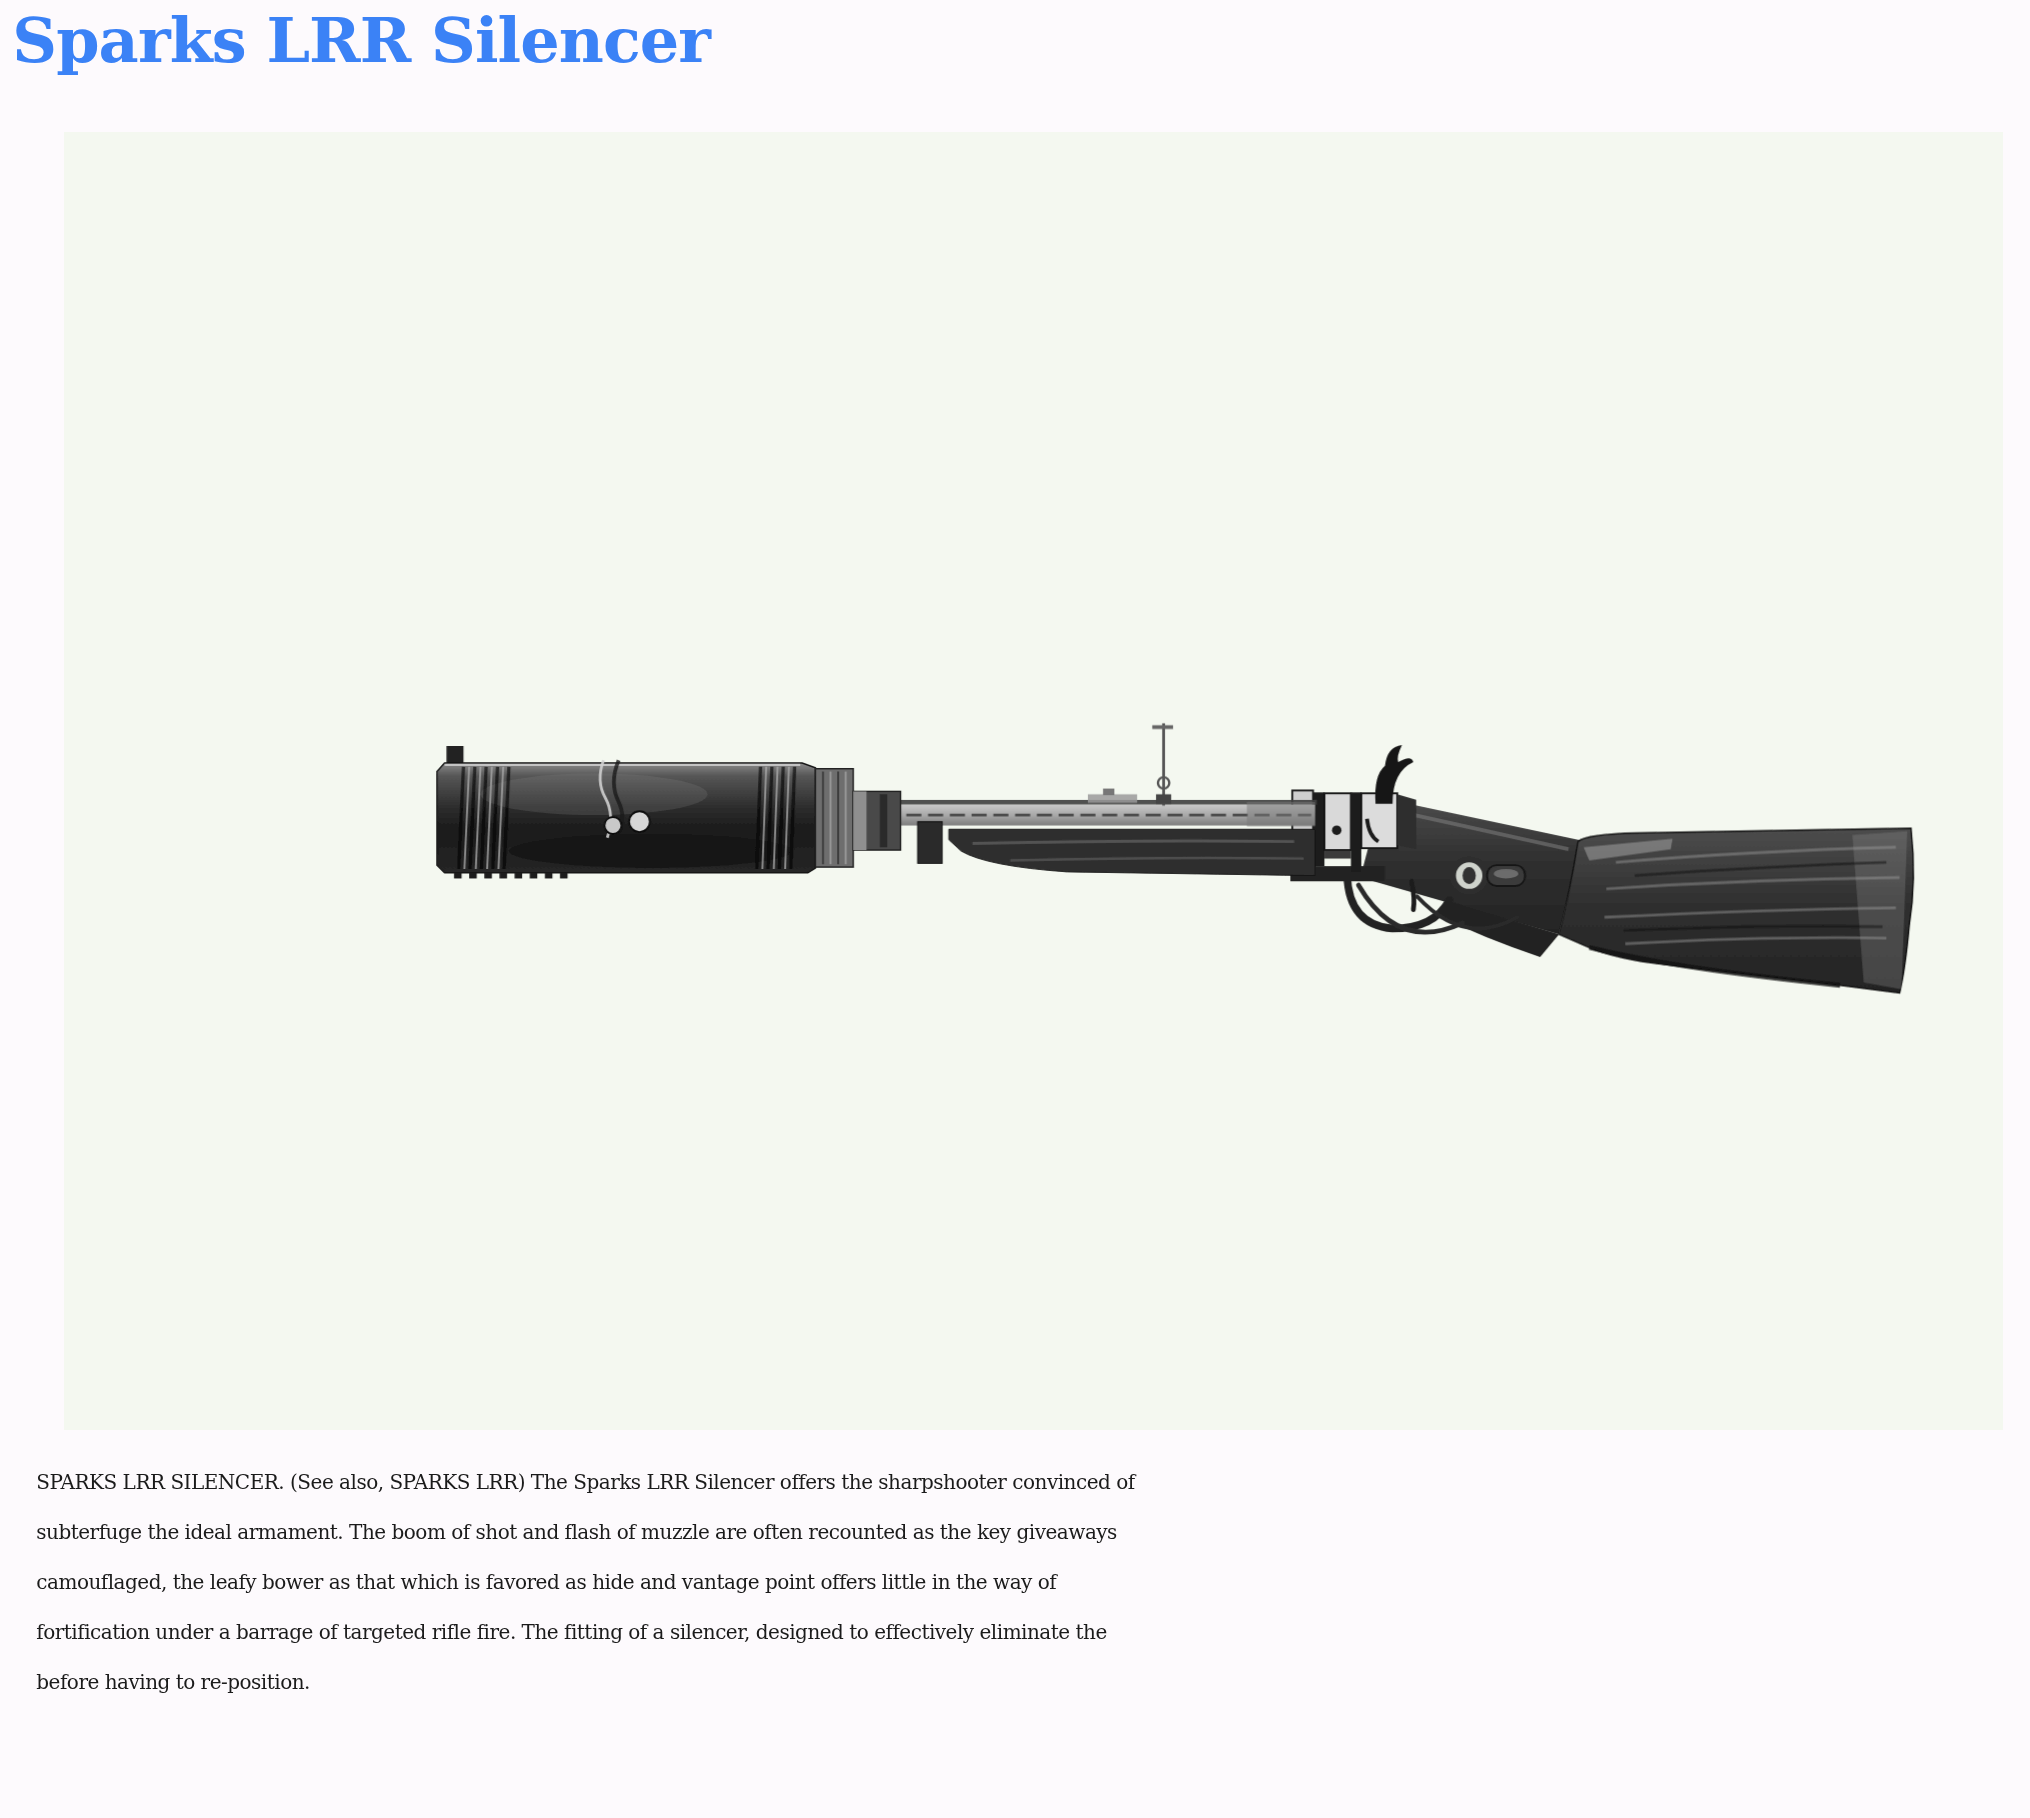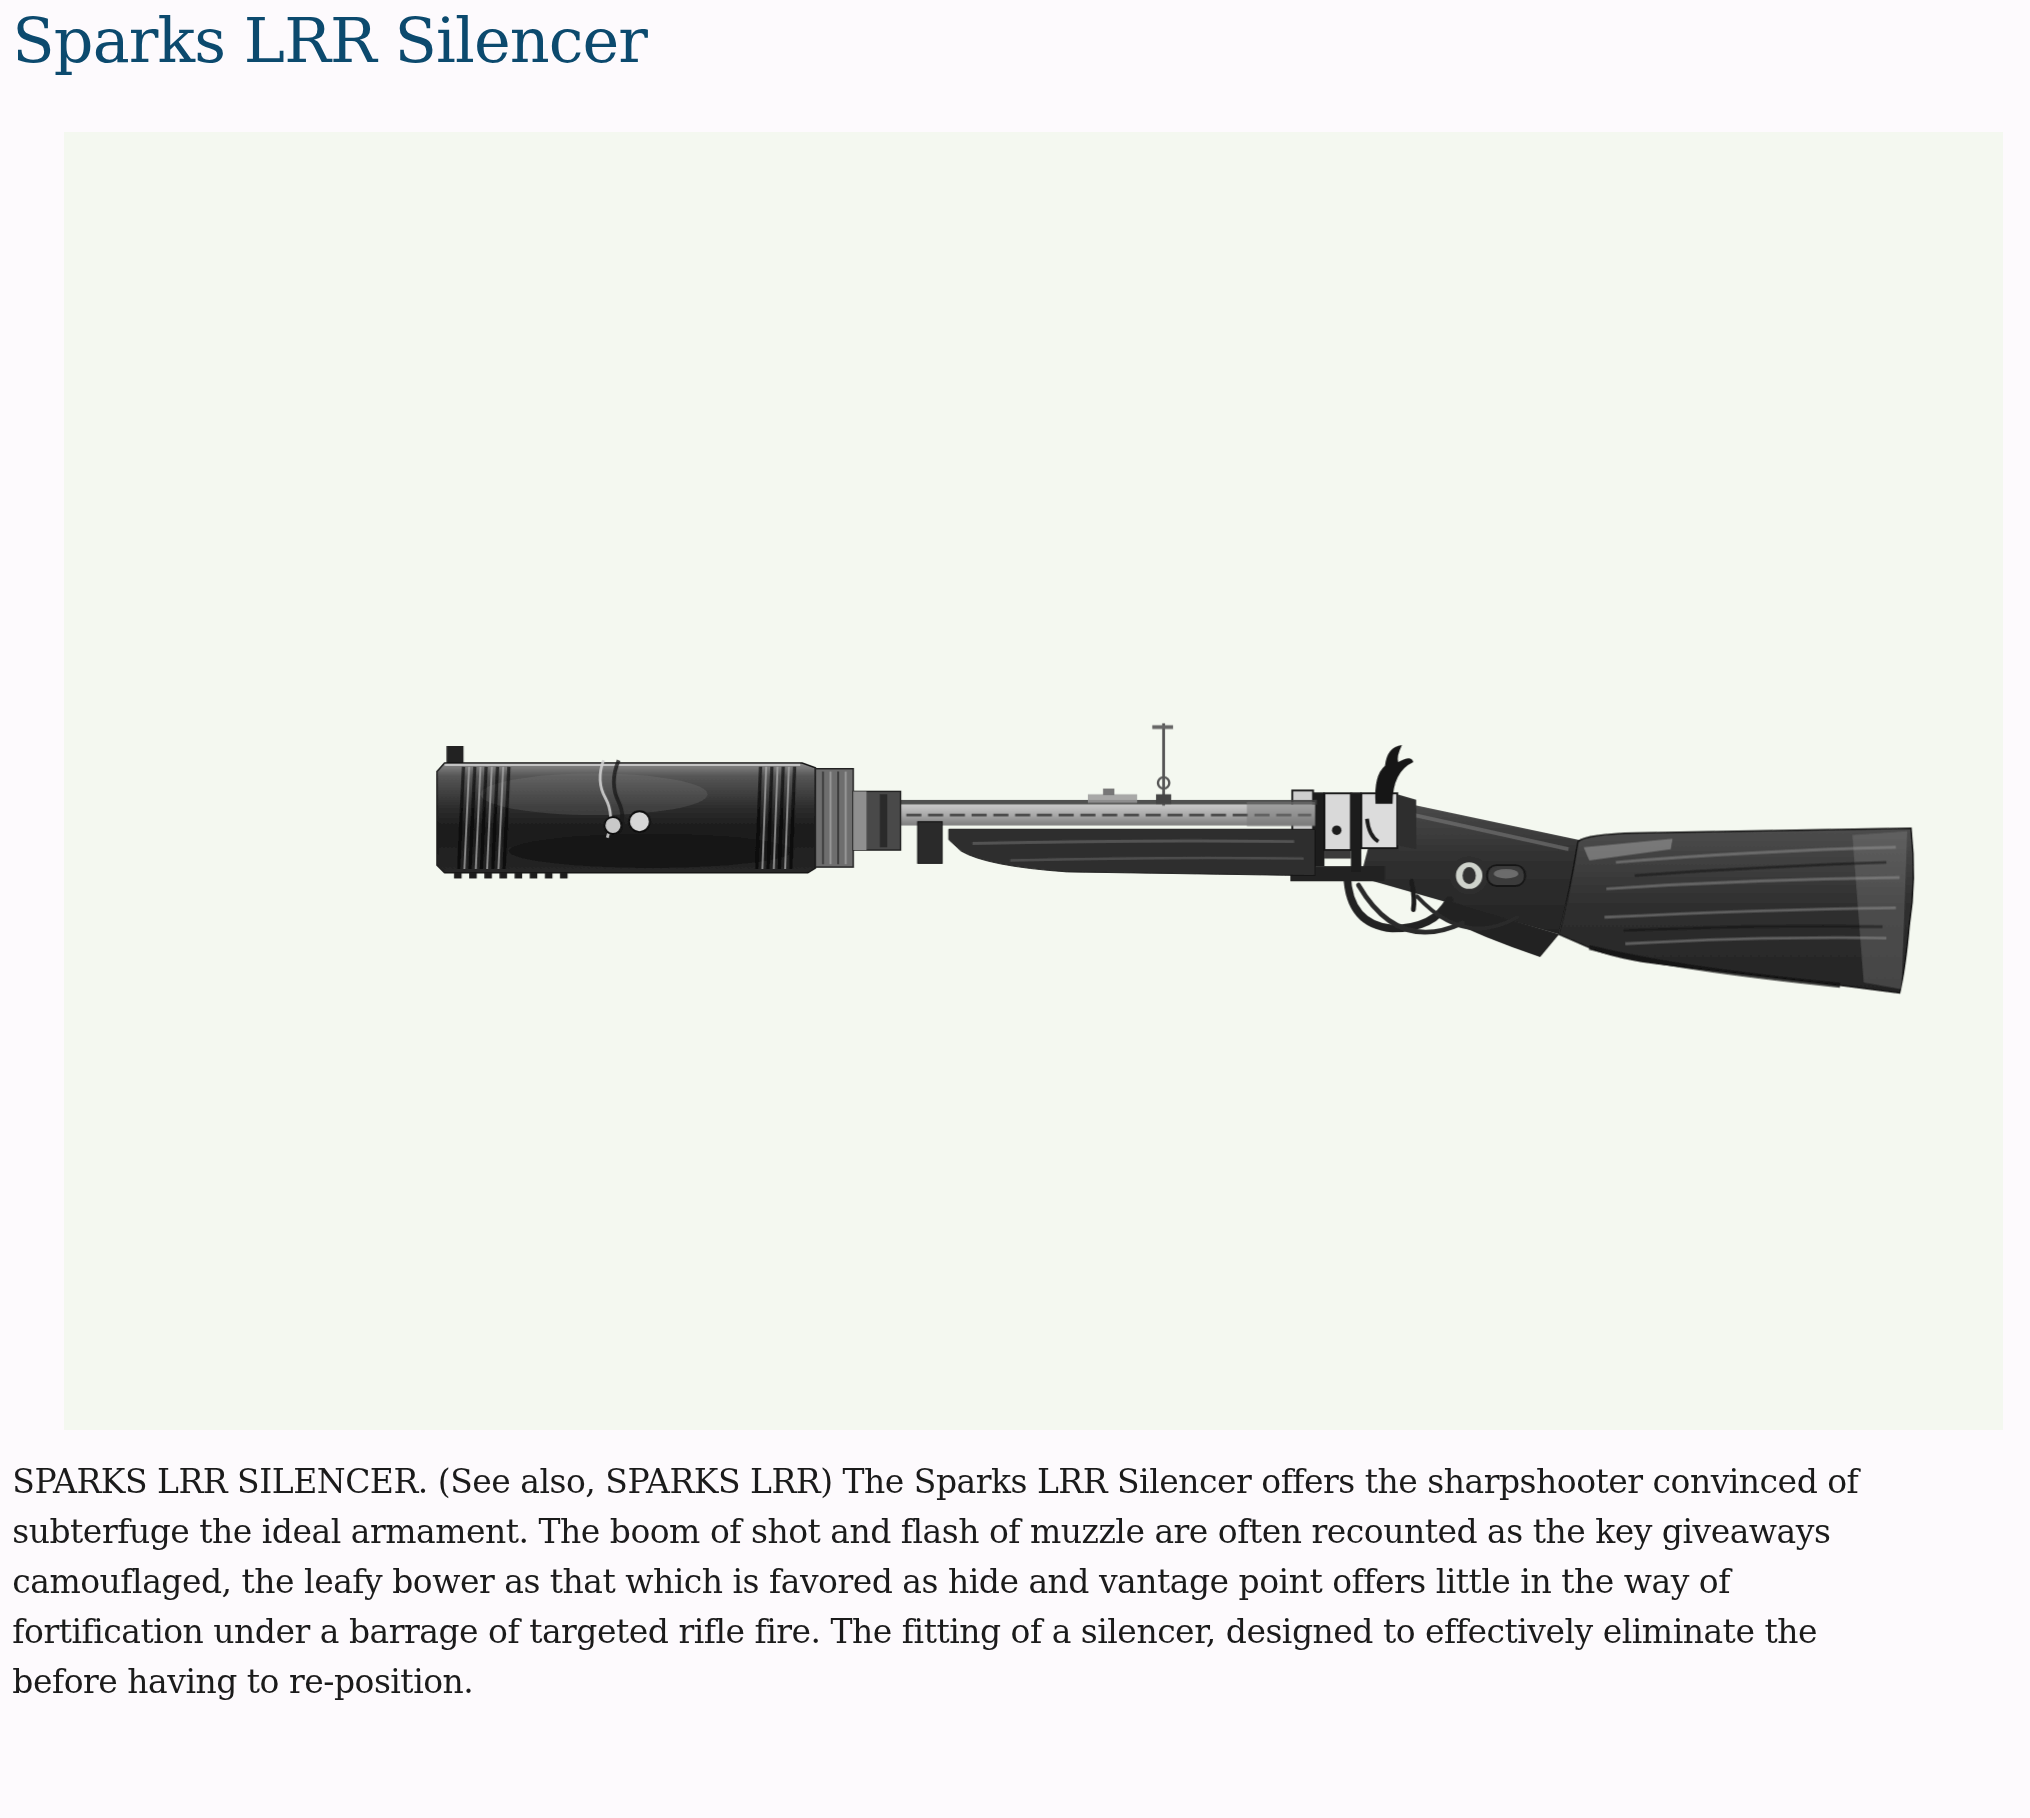--- a/index.html
+++ b/index.html
@@ -10,44 +10,45 @@
     color:#1b1b1b;
     position:relative;
     overflow:hidden;
   }
   .page-title{
     position:absolute;
     left:12.3px;top:3.8px;
     margin:0;
     font-size:62px;
     line-height:74px;
-    font-weight:400;
+    font-weight:700;
     letter-spacing:-0.9px;
-    color:#0c4a6e;
+    color:#3b82f6;
     white-space:nowrap;
   }
   .figure-block{
     position:absolute;
     left:64px;top:132px;
     width:1939px;height:1298px;
     margin:0;
     background:#f4f8f0;
   }
   .figure-block svg{display:block;width:100%;height:100%;}
   .description{
     position:absolute;
     left:12.3px;top:1457px;
     width:2006px;
   }
   .description .line{
-    font-size:33px;
+    font-size:20px;
     line-height:50px;
     letter-spacing:-0.5px;
     white-space:nowrap;
     color:#1b1b1b;
+    margin-left:24px;
   }
 </style>
 </head>
 <body style="background: rgb(253, 250, 253);">
 
 <main>
 
   <h1 class="page-title">Sparks LRR Silencer</h1>
 
   <figure class="figure-block" style="background: rgb(244, 248, 240);">

